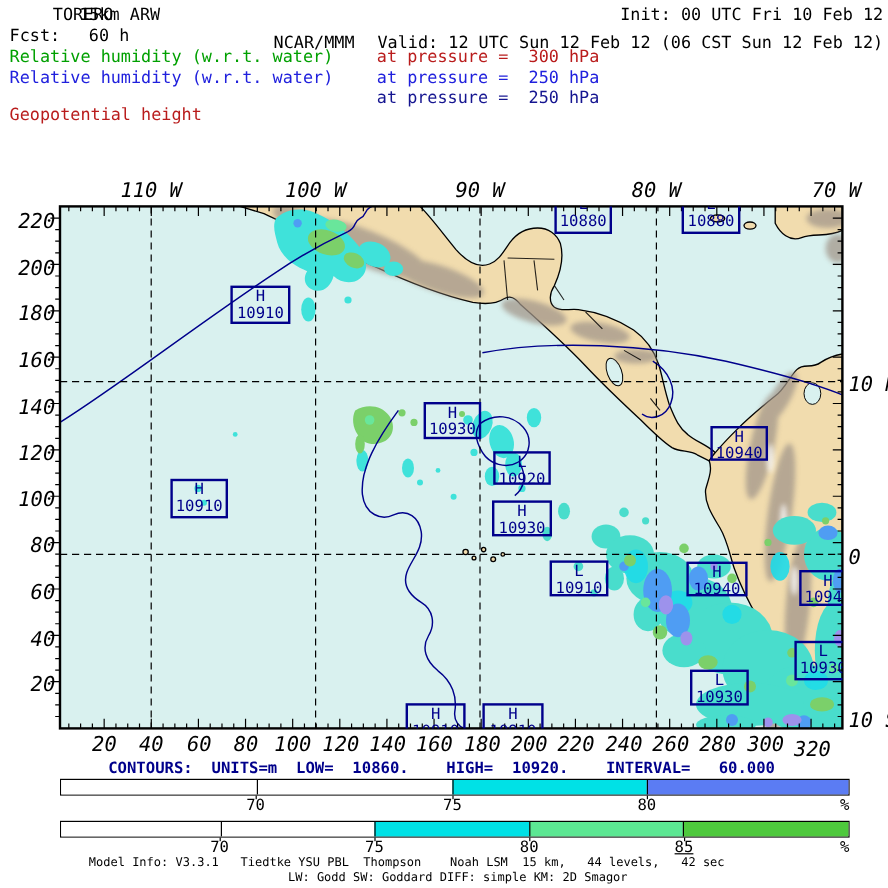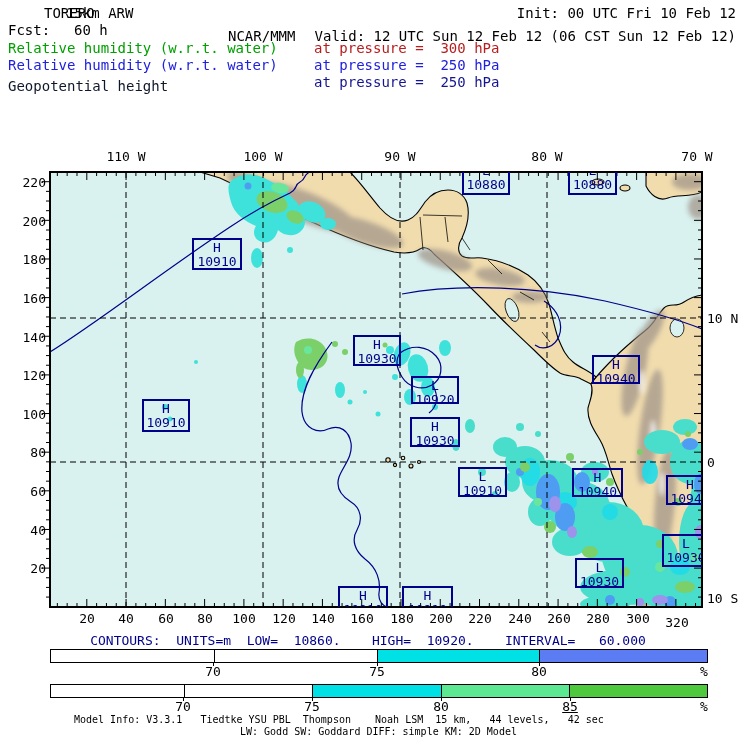--- a/index.html
+++ b/index.html
@@ -1,53 +1,53 @@
 <!DOCTYPE html>
 <html><head>
 <meta charset="utf-8">
 <style>
   html,body{margin:0;padding:0;background:#fff;}
   body{width:740px;height:740px;position:relative;overflow:hidden;
        font-family:"DejaVu Sans Mono","Liberation Mono",monospace;}
   .abs{position:absolute;white-space:pre;}
   .hdr{font-size:14px;line-height:15px;color:#000;}
   .hdr-r{text-align:right;}
-  .axlbl{font-size:13px;color:#000;}
+  .axlbl{font-size:17px;color:#000;font-style:italic;}
   .cx{transform:translateX(-50%);}
   .yl{width:42px;text-align:right;}
   .hl{position:absolute;box-sizing:border-box;border:2px solid #00008b;color:#00008b;
       font-size:13px;line-height:14px;display:flex;flex-direction:column;align-items:center;
       padding-top:1px;}
   #map-wrap{position:absolute;left:40px;top:162px;width:672px;height:455px;}
   #marker-layer{position:absolute;left:10px;top:10px;width:652px;height:435px;overflow:hidden;}
   .cbar{position:absolute;left:50px;width:658px;height:14px;box-sizing:border-box;border:1px solid #000;display:flex;}
   .cseg{height:100%;box-sizing:border-box;}
   .cseg+.cseg{border-left:1px solid #000;}
   .ctick{position:absolute;width:1px;height:3px;background:#000;}
   .clbl{font-size:13px;color:#000;}
-  .contour-line{font-size:13px;font-weight:normal;color:#00008b;letter-spacing:0;}
+  .contour-line{font-size:13px;font-weight:bold;color:#00008b;letter-spacing:0;}
   .minfo{font-size:10px;color:#000;}
 </style>
 </head>
 <body>
 
 <div class="abs hdr" style="left:8px;top:6px;margin-left:36px;">TORERO</div>
 <div class="abs hdr" style="left:66px;top:6px;">15km ARW</div>
 <div class="abs hdr" style="left:228px;top:19px;margin-top:10px;">NCAR/MMM</div>
 <div class="abs hdr hdr-r" style="right:4px;top:6px;">Init: 00 UTC Fri 10 Feb 12</div>
 
 <div class="abs hdr" style="left:8px;top:23px;">Fcst:</div>
 <div class="abs hdr" style="left:74px;top:23px;">60 h</div>
 <div class="abs hdr hdr-r" style="right:4px;top:29px;">Valid: 12 UTC Sun 12 Feb 12 (06 CST Sun 12 Feb 12)</div>
 
 <div class="abs hdr" style="left:8px;top:41px;color:#00a000;">Relative humidity (w.r.t. water)</div>
 <div class="abs hdr" style="left:314px;top:41px;color:#b91c1c;">at pressure =  300 hPa</div>
 <div class="abs hdr" style="left:8px;top:58px;color:#2020dd;">Relative humidity (w.r.t. water)</div>
 <div class="abs hdr" style="left:314px;top:58px;color:#2020dd;">at pressure =  250 hPa</div>
-<div class="abs hdr" style="left:8px;top:79px;color:#0f172a;">Geopotential height</div>
+<div class="abs hdr" style="left:8px;top:89px;color:#b91c1c;">Geopotential height</div>
 <div class="abs hdr" style="left:314px;top:75px;color:#151590;">at pressure =  250 hPa</div>
 
 <div class="abs axlbl cx" style="left:126px;top:149px;">110 W</div>
 <div class="abs axlbl cx" style="left:263px;top:149px;">100 W</div>
 <div class="abs axlbl cx" style="left:400px;top:149px;">90 W</div>
 <div class="abs axlbl cx" style="left:547px;top:149px;">80 W</div>
 <div class="abs axlbl cx" style="left:697px;top:149px;text-align:right;">70 W</div>
 
 <div class="abs axlbl yl" style="left:4px;top:175px;">220</div>
 <div class="abs axlbl yl" style="left:4px;top:214px;">200</div>
@@ -374,13 +374,13 @@
 <div class="ctick" style="left:312px;top:698px;"></div>
 <div class="ctick" style="left:441px;top:698px;"></div>
 <div class="ctick" style="left:570px;top:698px;"></div>
 <div class="abs clbl cx" style="left:183px;top:699px;">70</div>
 <div class="abs clbl cx" style="left:312px;top:699px;">75</div>
 <div class="abs clbl cx" style="left:441px;top:699px;">80</div>
 <div class="abs clbl cx" style="left:570px;top:699px;text-decoration:underline;">85</div>
 <div class="abs clbl" style="left:700px;top:699px;">%</div>
 
 <div class="abs minfo" style="left:74px;top:714px;">Model Info: V3.3.1   Tiedtke YSU PBL  Thompson    Noah LSM  15 km,   44 levels,   42 sec</div>
-<div class="abs minfo" style="left:240px;top:726px;">LW: Godd SW: Goddard DIFF: simple KM: 2D Model</div>
+<div class="abs minfo" style="left:240px;top:726px;">LW: Godd SW: Goddard DIFF: simple KM: 2D Smagor</div>
 
 </body></html>

